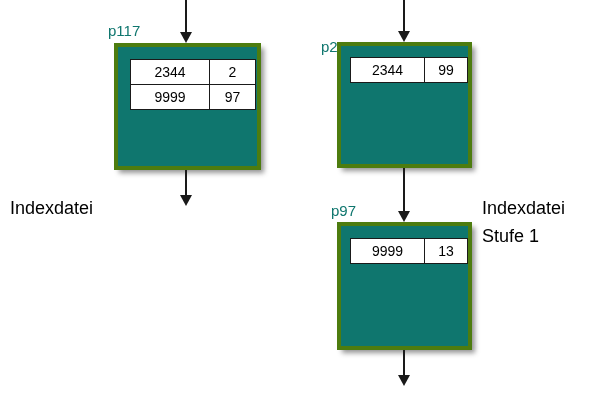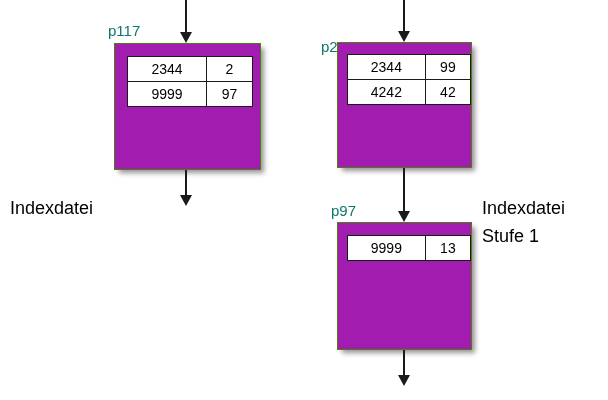--- a/index.html
+++ b/index.html
@@ -16,22 +16,22 @@
   #diagram {
     position: relative;
     width: 608px;
     height: 400px;
     background: #ffffff;
   }
 
   
   .block {
     position: absolute;
-    background: #a21caf;
-    border: 1px solid #4d7c0f;
+    background: #0f766e;
+    border: 4px solid #4d7c0f;
     box-shadow: 4px 4px 5px -1px rgba(0,0,0,0.42);
     box-sizing: border-box;
   }
 
   
   .block-label {
     position: absolute;
     font-family: "Liberation Sans", sans-serif;
     font-size: 15px;
     color: #0f766e;
@@ -134,24 +134,20 @@
 
   <div class="block-label" style="left:321px; top:22px;margin-top:16px;">p2</div>
 
   <div class="block" style="left:337px; top:42px; width:135px; height:126px;">
     <table class="entry-table" style="left:9px; top:11px;">
       <tbody>
         <tr>
           <td class="col-key">2344</td>
           <td class="col-ptr">99</td>
         </tr>
-        <tr>
-          <td class="col-key">4242</td>
-          <td class="col-ptr">42</td>
-        </tr>
       </tbody>
     </table>
   </div>
 
   <div class="arrow" style="left:403px; top:168px; height:54px;">
     <div class="arrow-line" style="height:45px;"></div>
     <div class="arrow-head" style="top:43px;"></div>
   </div>
 
   <div class="block-label" style="left:331px; top:202px;">p97</div>

